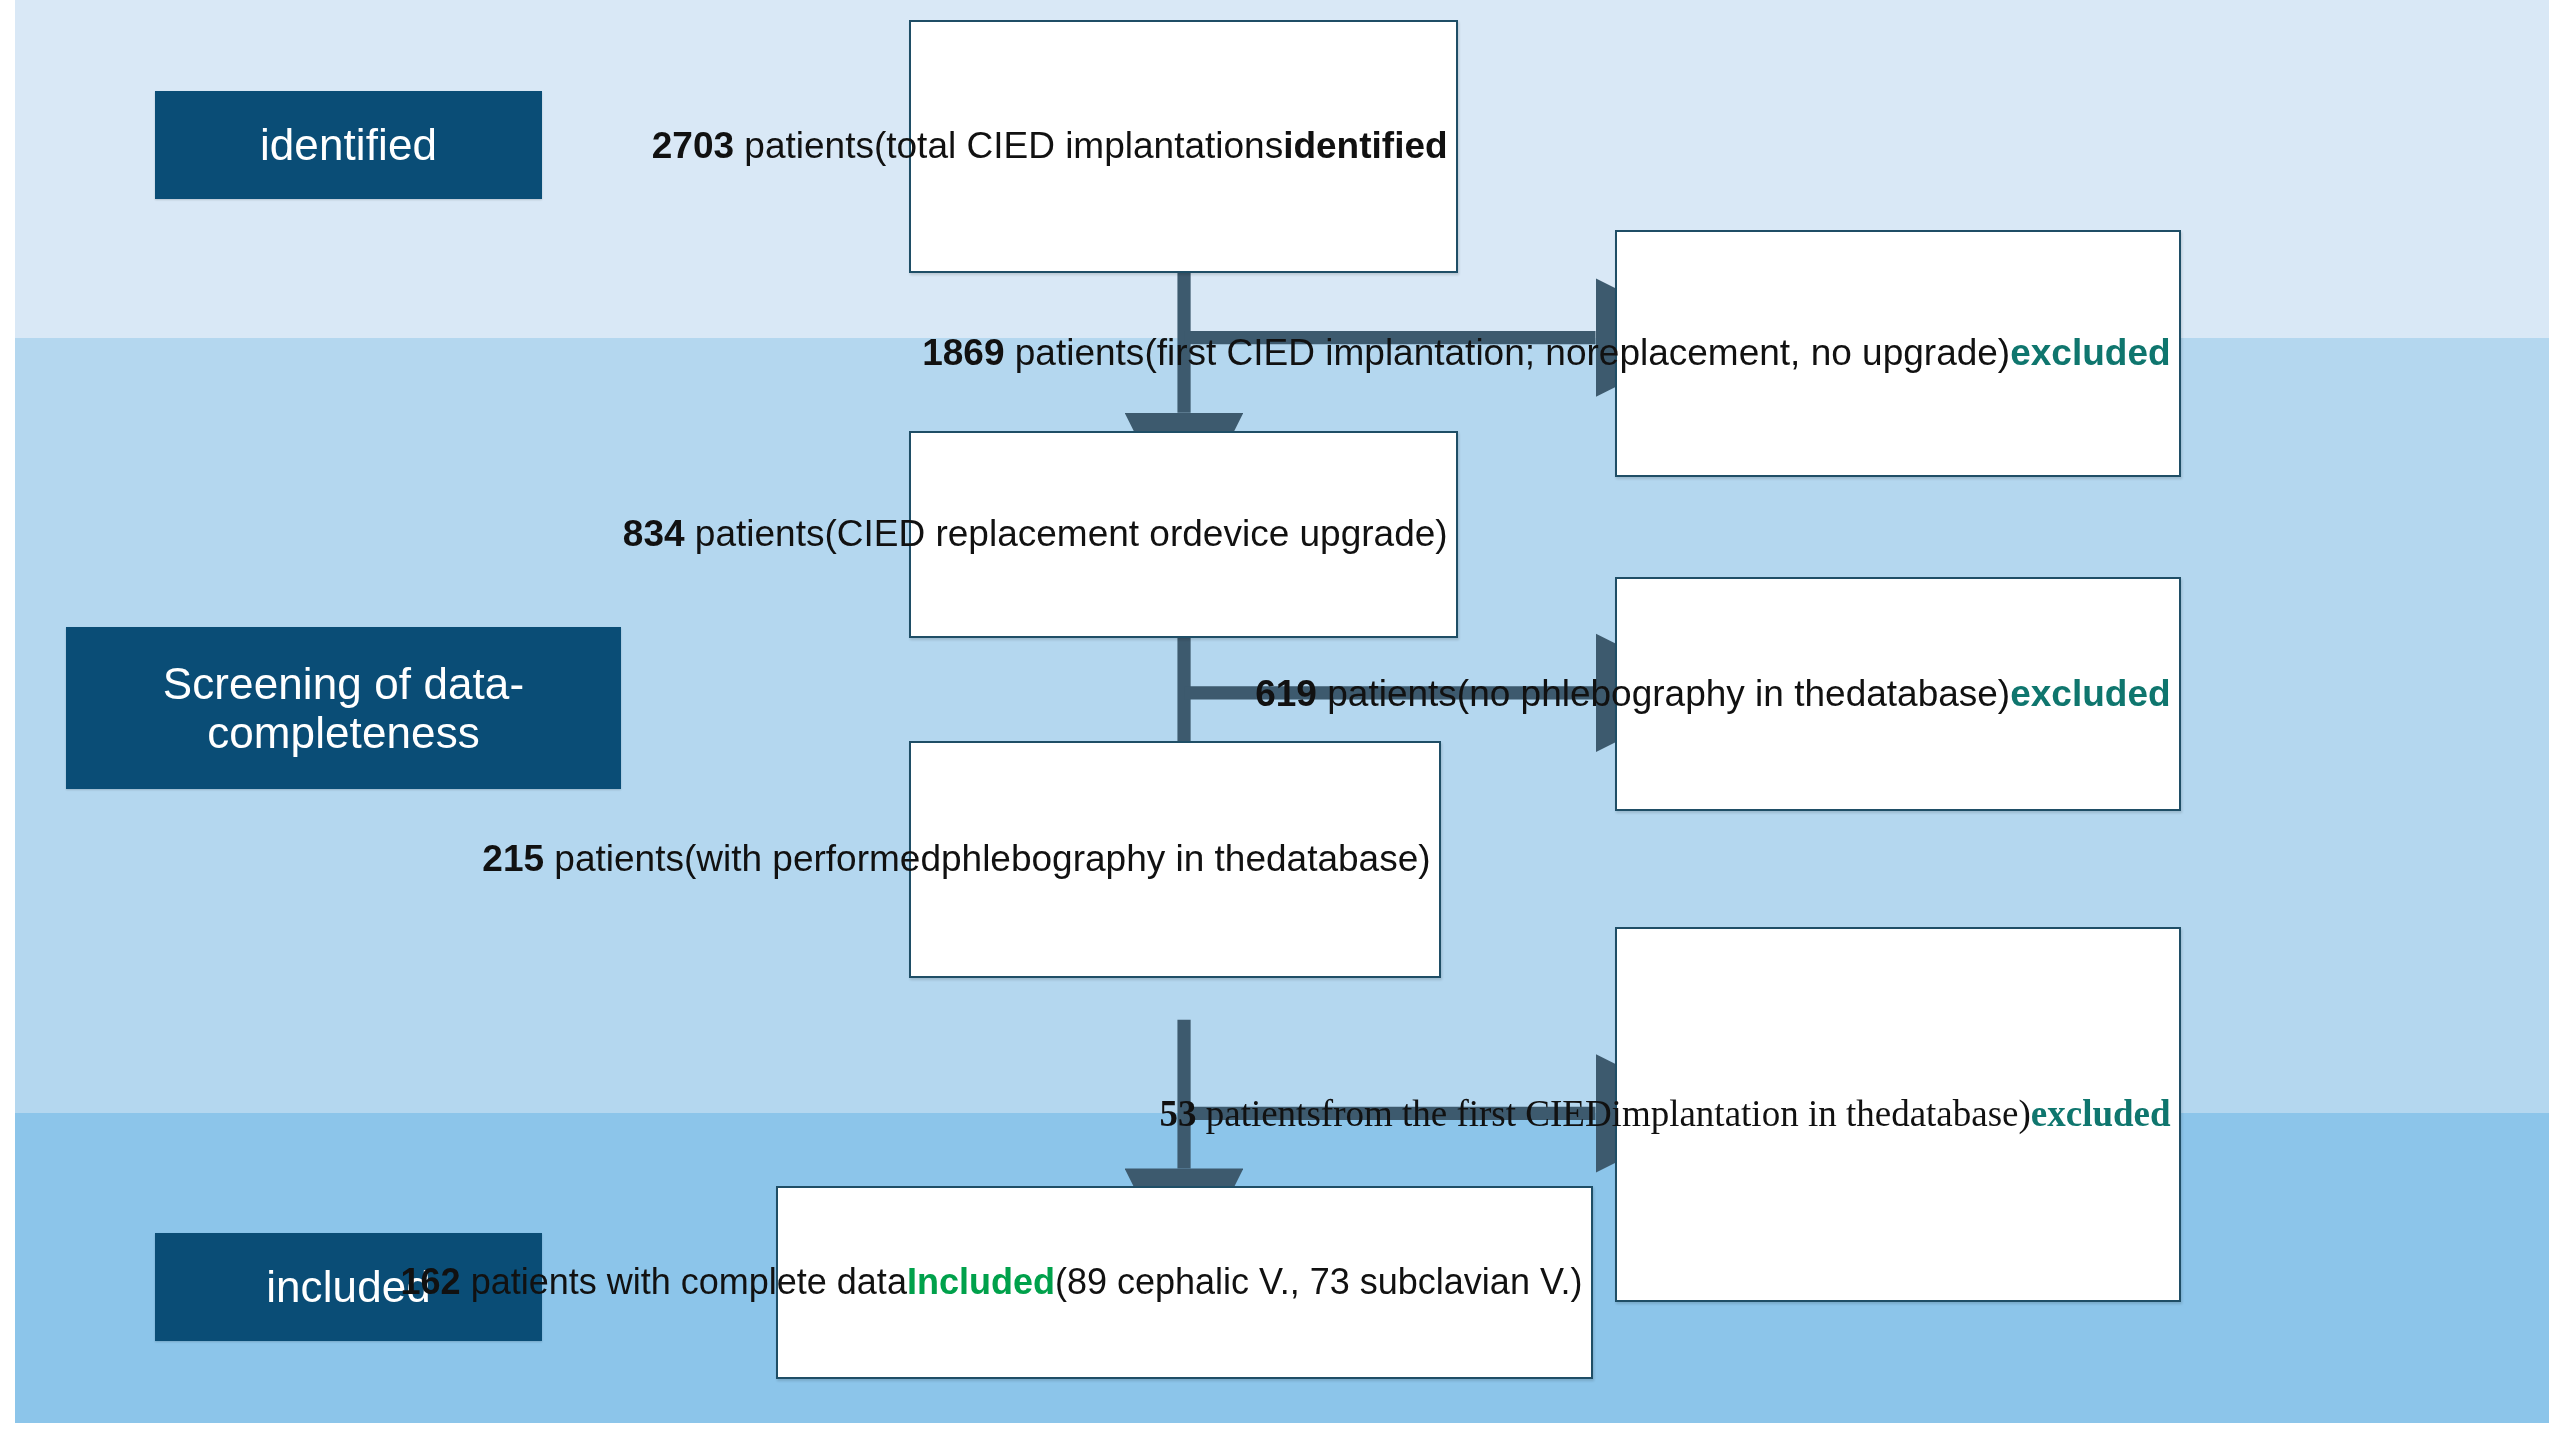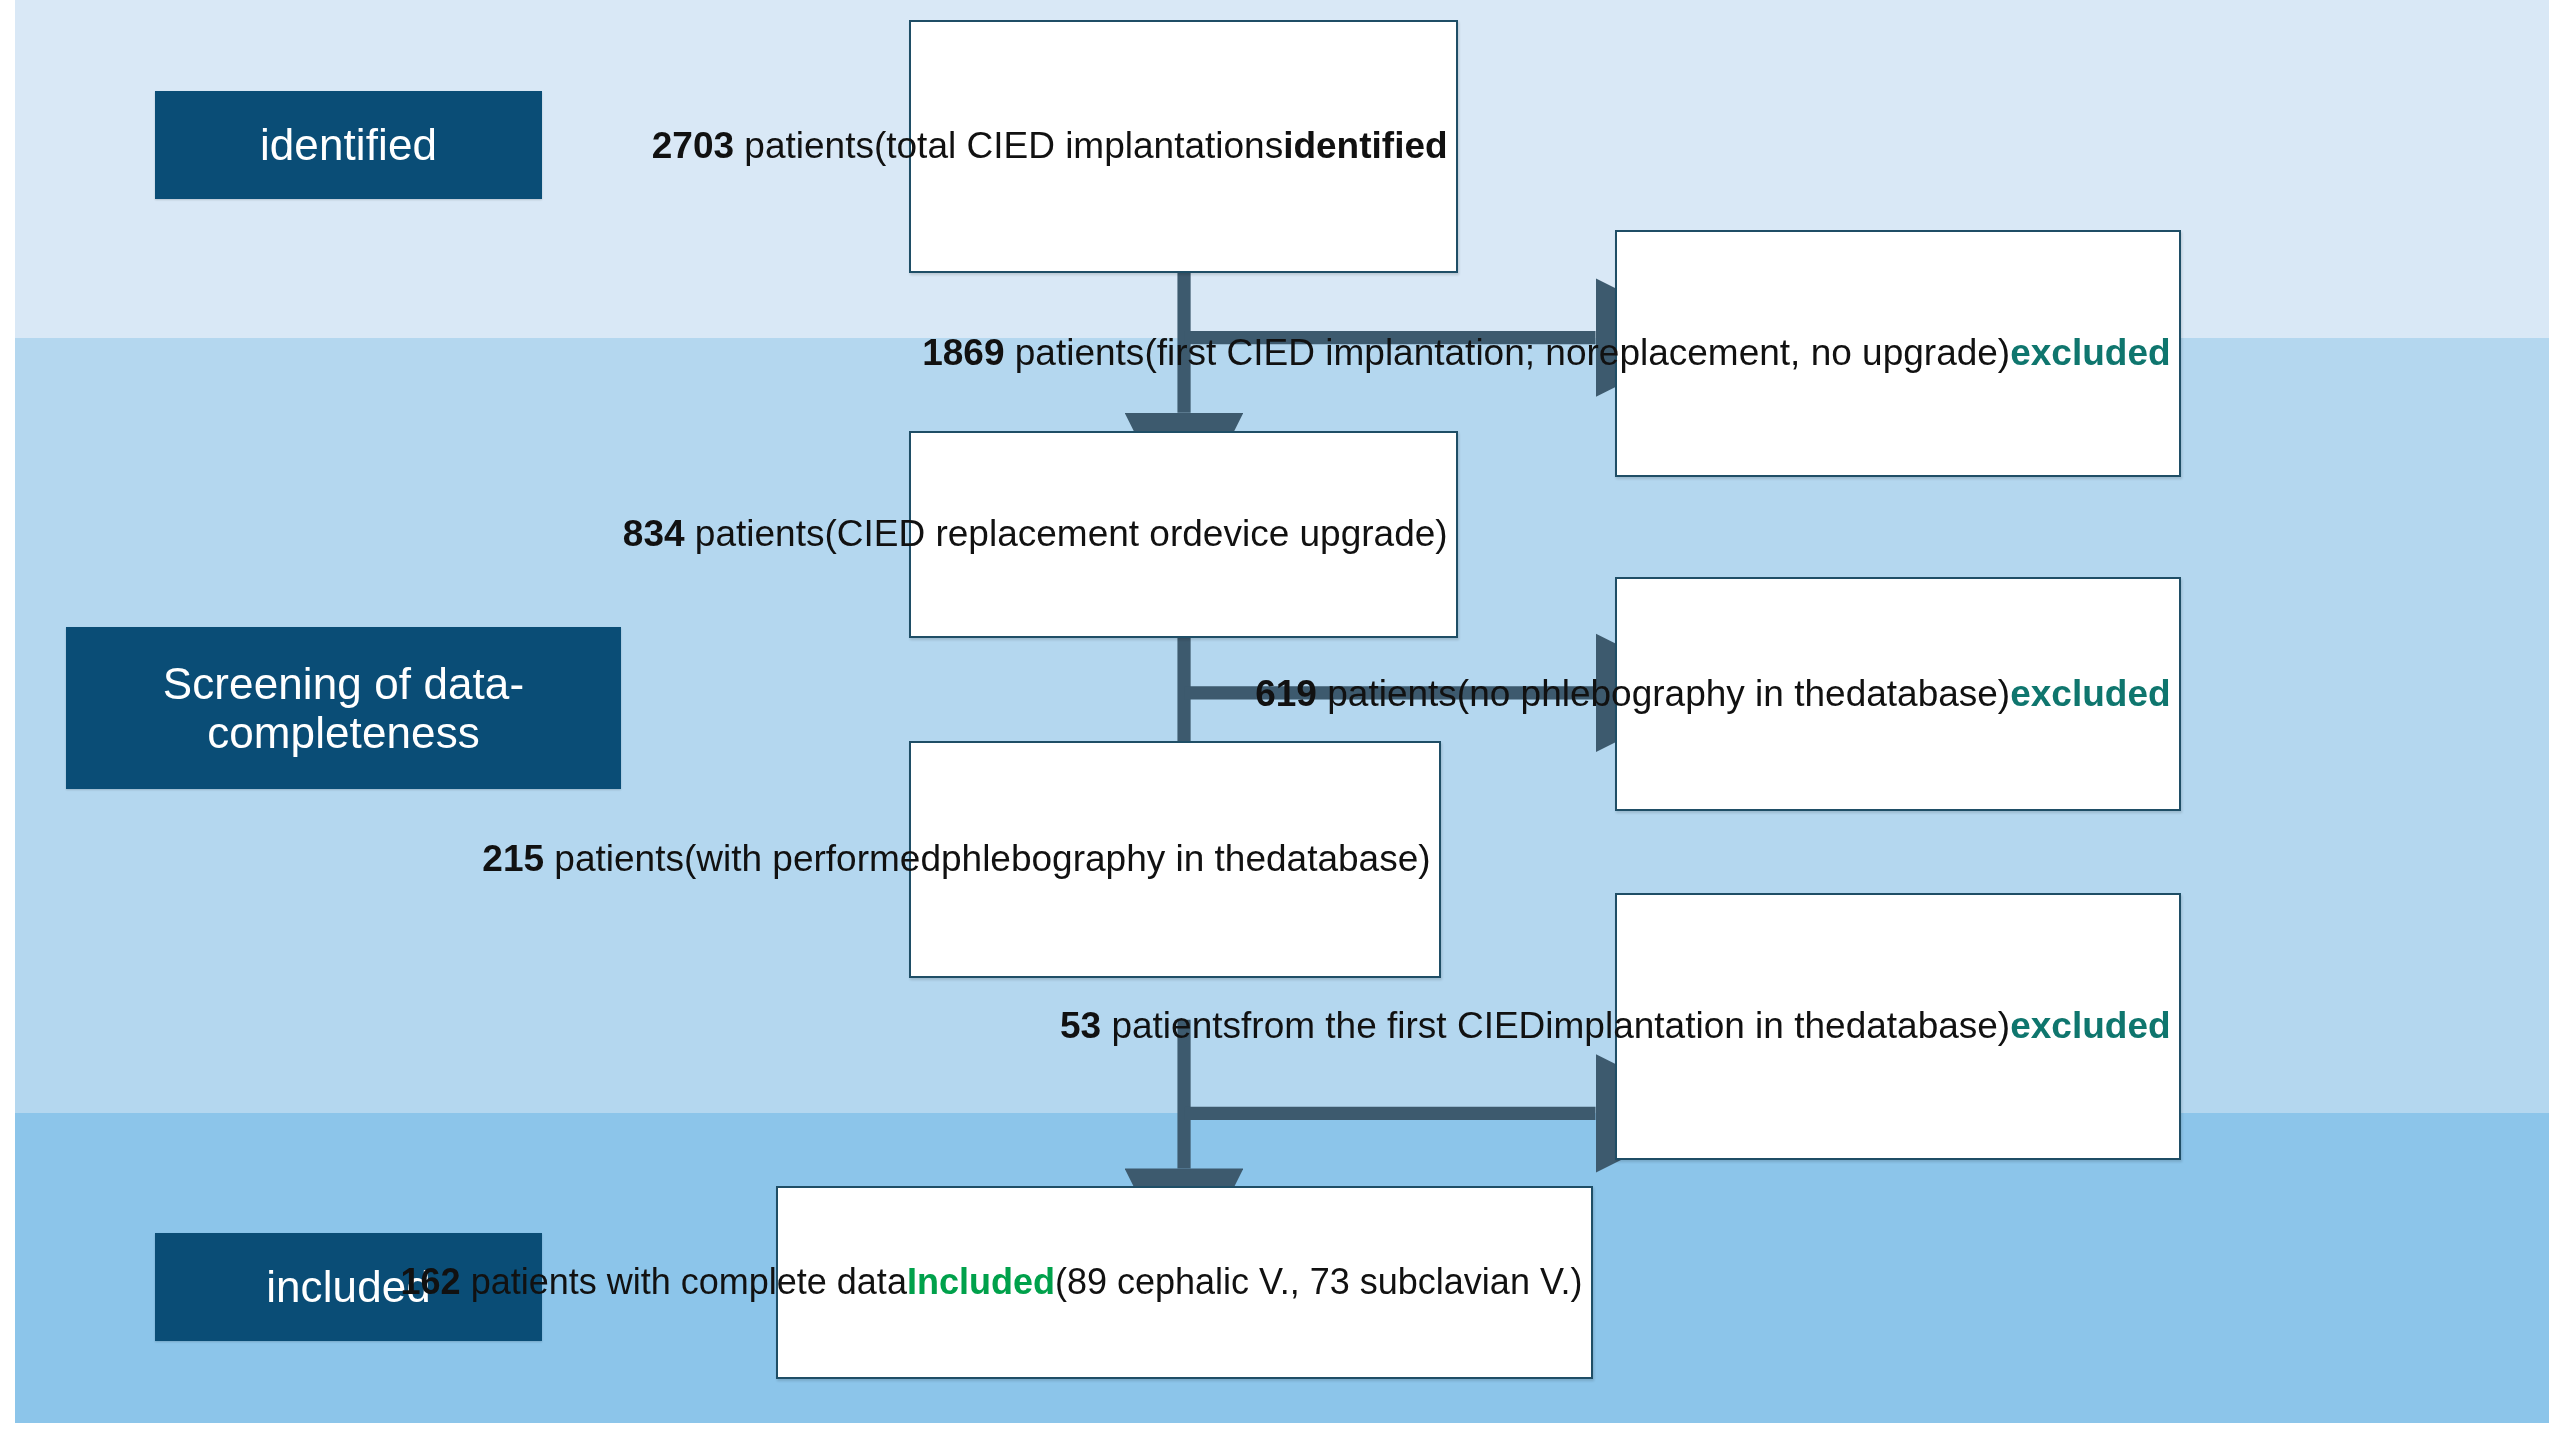--- a/index.html
+++ b/index.html
@@ -54,21 +54,21 @@
 
   
   #box-identified   {left:909px;top:20px;  width:549px; height:253px;}
   #box-replacement  {left:909px;top:431px; width:549px; height:207px;}
   #box-phlebography {left:909px;top:741px;width:532px; height:237px;}
   #box-final        {left:776px;top:1186px;width:817px;height:193px;font-size:36px;}
 
   
   #box-excl-1 {left:1615px;top:230px; width:566px;height:247px;}
   #box-excl-2 {left:1615px;top:577px; width:566px;height:234px;}
-  #box-excl-3 {left:1615px;top:893px;width:566px;height:267px;}
+  #box-excl-3 {left:1615px;top:927px;width:566px;height:375px;font-family:Liberation Serif, serif;}
 
   
   #connectors{position:absolute;left:0;top:0;width:2563px;height:1451px;pointer-events:none;}
 </style>
 </head>
 <body>
 
 <div id="canvas">
 
   <div class="band" id="band-identified"></div>

